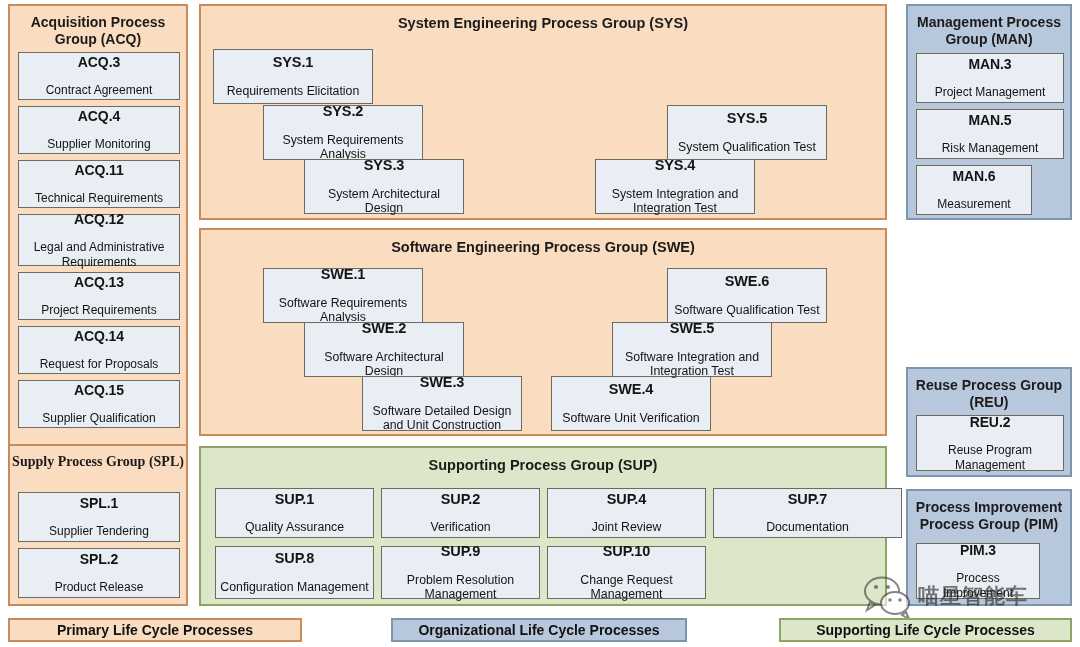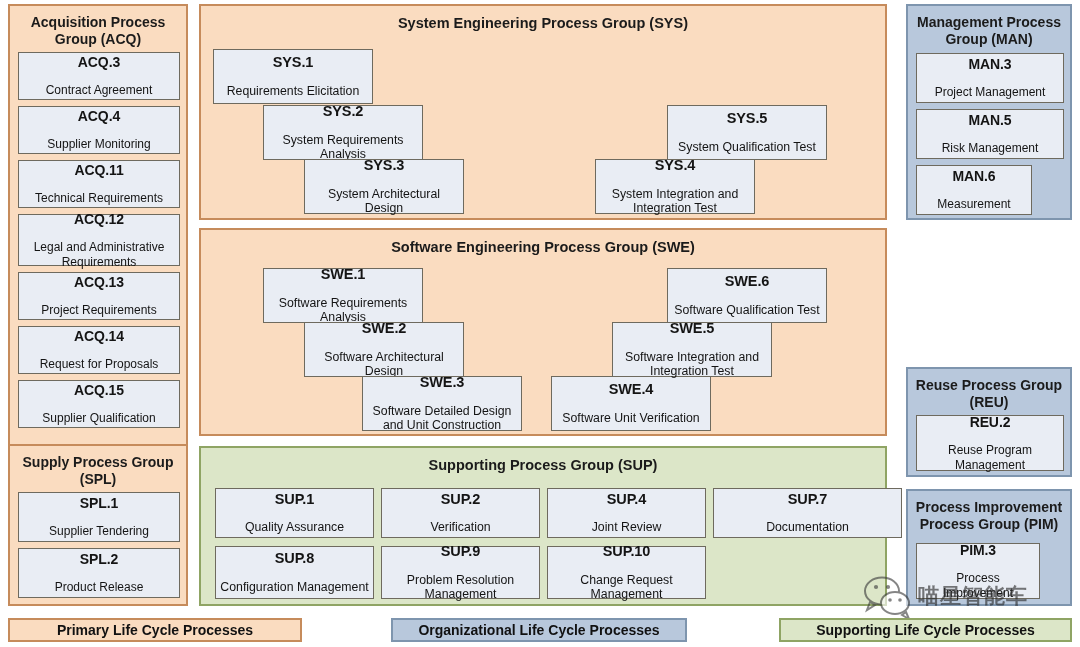--- a/index.html
+++ b/index.html
@@ -149,21 +149,21 @@
       <div class="pid">ACQ.14</div>
       <div class="pname">Request for Proposals</div>
     </div>
     <div class="proc side" style="left:8px; top:374px; width:162px; height:48px;">
       <div class="pid">ACQ.15</div>
       <div class="pname">Supplier Qualification</div>
     </div>
   </div>
 
   <div class="group orange" style="left:8px; top:444px; width:180px; height:162px;">
-    <div class="group-title" style="top:8px; font-size:14px;">Supply Process Group (SPL)</div>
+    <div class="group-title" style="top:8px; font-size:14px;font-family:Liberation Serif, serif;">Supply Process Group (SPL)</div>
     <div class="proc side" style="left:8px; top:46px; width:162px; height:50px;">
       <div class="pid">SPL.1</div>
       <div class="pname">Supplier Tendering</div>
     </div>
     <div class="proc side" style="left:8px; top:102px; width:162px; height:50px;">
       <div class="pid">SPL.2</div>
       <div class="pname">Product Release</div>
     </div>
   </div>
 

